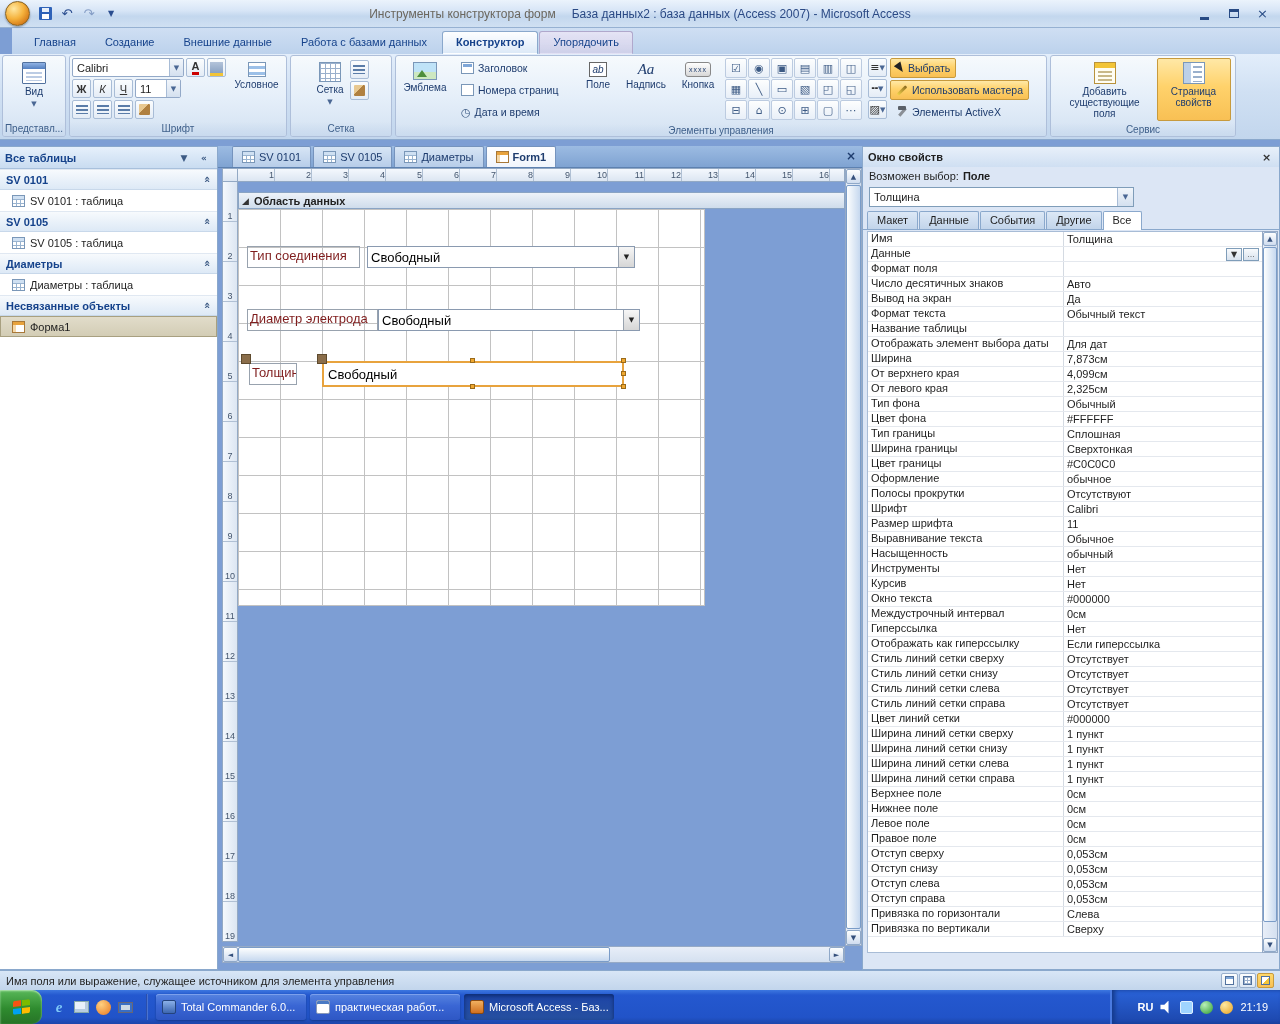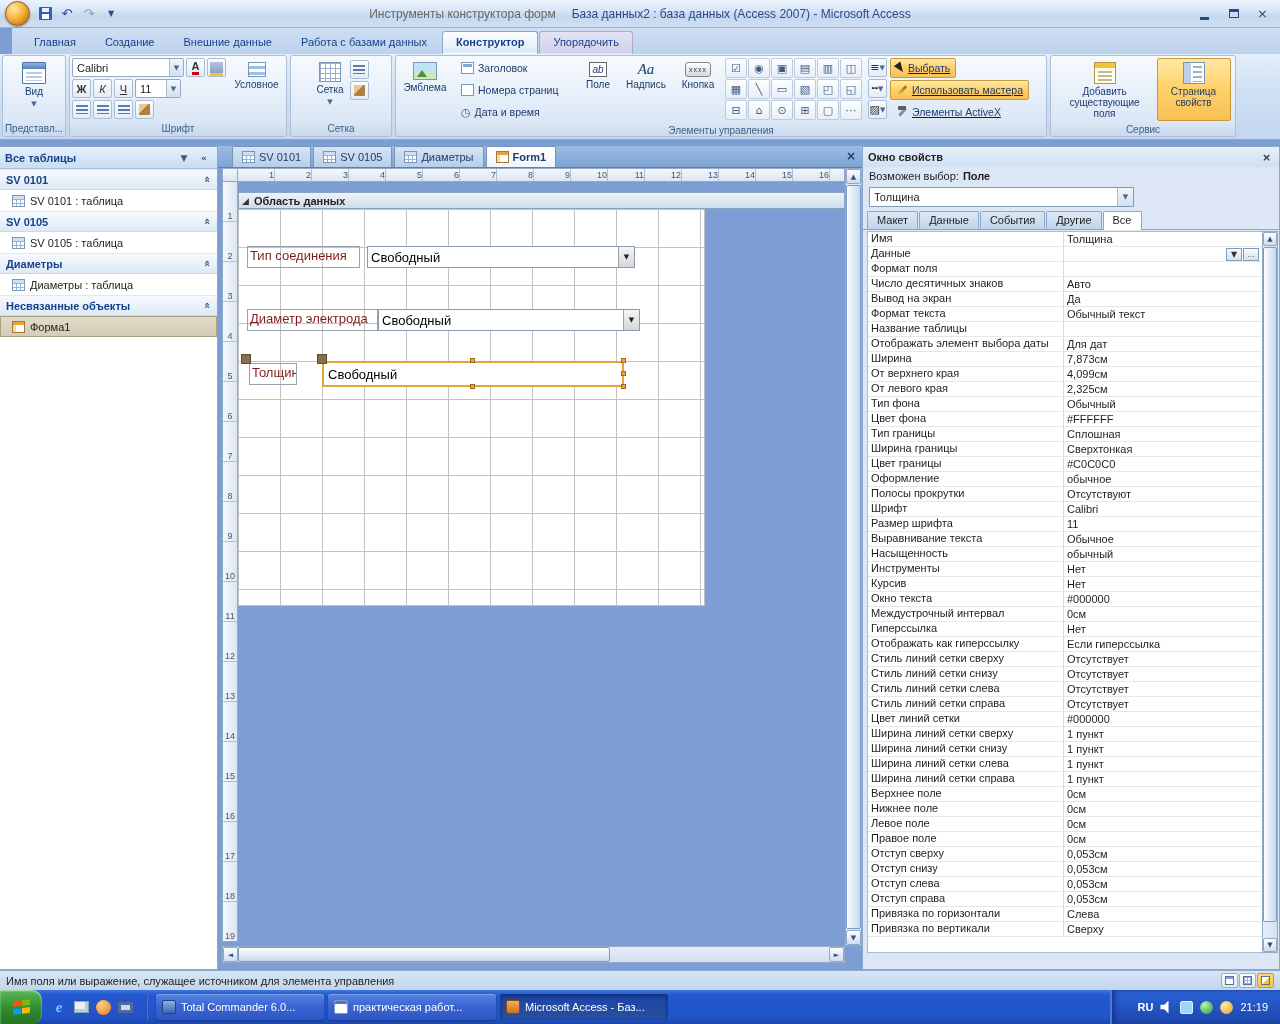--- a/index.html
+++ b/index.html
@@ -159,21 +159,21 @@
 .start-btn{width:42px;height:34px;background:linear-gradient(#59b859,#2f8b2f 55%,#267326);border-radius:0 10px 10px 0;display:flex;align-items:center;justify-content:center;box-shadow:inset 0 1px 2px #b8e8b8;flex:none;}
 .win-flag{width:17px;height:14px;border-radius:2px;transform:skewY(-6deg);background:linear-gradient(#f65314,#f65314) 0 0/8px 6px no-repeat,linear-gradient(#7cbb00,#7cbb00) 9px 0/8px 6px no-repeat,linear-gradient(#00a1f1,#00a1f1) 0 8px/8px 6px no-repeat,linear-gradient(#ffbb00,#ffbb00) 9px 8px/8px 6px no-repeat;}
 .quick-launch{display:flex;align-items:center;gap:4px;padding:0 8px;}
 .ql{width:18px;height:18px;border-radius:2px;display:flex;align-items:center;justify-content:center;}
 .ql-ie{color:#7ec8f8;font-family:"Liberation Serif",serif;font-style:italic;font-weight:bold;font-size:15px;}
 .ql-desk{width:15px;height:12px;background:#e8f0fa;border:1px solid #8aa;box-shadow:inset -3px -3px 0 #b8cce0;}
 .ql-media{width:15px;height:15px;border-radius:50%;background:radial-gradient(circle at 35% 30%,#ffd080,#e87820);}
 .ql-comp{width:15px;height:11px;background:#cdd8e4;border:1px solid #667;box-shadow:inset 0 0 0 2px #3a6ec4;}
 .tb-sep{width:2px;height:26px;background:linear-gradient(90deg,#1a3c98,#5a86e4);margin:0 4px;flex:none;}
 .tasks{display:flex;align-items:center;}
-.task{height:26px;margin-left:4px;width:168px;border-radius:3px;background:linear-gradient(#5784e0,#3a66d4 45%,#2e57c4);box-shadow:inset 0 1px 0 #7ca0ec,0 1px 2px #143a8c;display:flex;align-items:center;gap:5px;padding:0 6px;color:#fff;overflow:hidden;}
+.task{height:26px;margin-left:4px;width:150px;border-radius:3px;background:linear-gradient(#5784e0,#3a66d4 45%,#2e57c4);box-shadow:inset 0 1px 0 #7ca0ec,0 1px 2px #143a8c;display:flex;align-items:center;gap:5px;padding:0 6px;color:#fff;overflow:hidden;}
 .task.active{background:linear-gradient(#1e45a8,#26509f);box-shadow:inset 0 2px 4px #0c2a6e;}
 .task-label{overflow:hidden;white-space:nowrap;}
 .task-icon{width:14px;height:14px;border-radius:2px;flex:none;}
 .task-icon.tc{background:linear-gradient(#8ab0e8,#3c66b0);border:1px solid #24437c;}
 .task-icon.doc{background:#fff;border:1px solid #8898b8;box-shadow:inset 0 3px 0 #4a7ac4;}
 .task-icon.acc{background:linear-gradient(#f0b060,#d07020);border:1px solid #8a4a10;}
 .tray{margin-left:auto;height:34px;display:flex;align-items:center;gap:7px;padding:0 12px 0 14px;background:linear-gradient(#2a63d8,#1c46ab);border-left:2px solid #4a7ae0;box-shadow:inset 3px 0 4px #143a8c;color:#fff;}
 .tray-ico{width:13px;height:13px;flex:none;}
 .tray-ico.vol{background:#fff;clip-path:polygon(0 32%,30% 32%,62% 0,62% 100%,30% 68%,0 68%);}
 .tray-ico.net{background:#9fd4ff;border:1px solid #dfefff;border-radius:2px;}
@@ -420,21 +420,21 @@
           <span class="tbtn g">
             <span>╍</span>
             <span class="caret g">▼</span>
           </span>
 
           <span class="tbtn g">
             <span>▨</span>
             <span class="caret g">▼</span>
           </span>
         </div>
-      <div class="minicol" style="width:150px;text-decoration:underline;">
+      <div class="minicol" style="width:150px;">
         <div class="rowbtn hl">
             <span class="icon-cursor"></span>
             <span>Выбрать</span>
           </div>
         <div class="rowbtn hl">
             <span class="icon-wand"></span>
             <span>Использовать мастера</span>
           </div>
         <div class="rowbtn">
             <span class="icon-hammer"></span>

